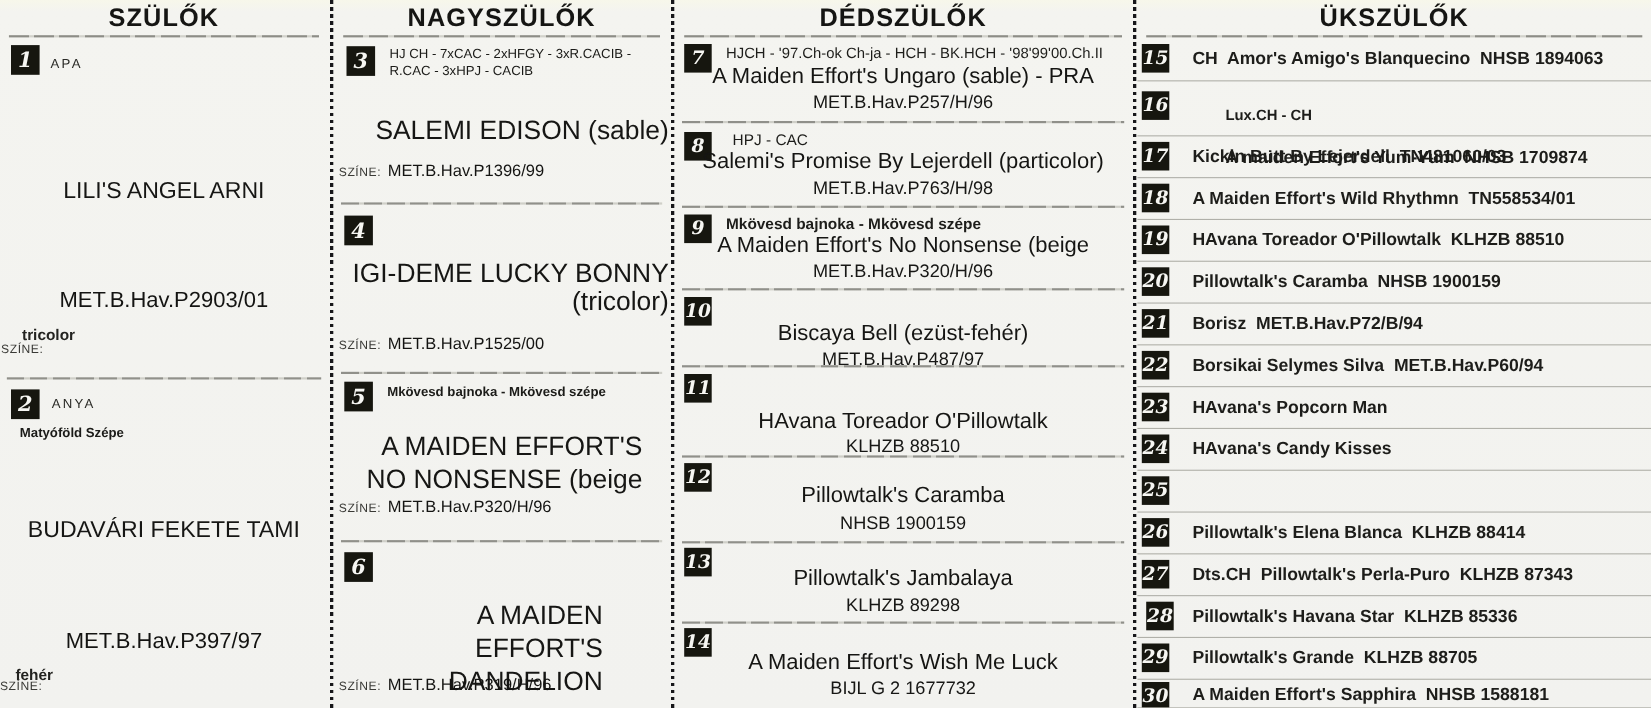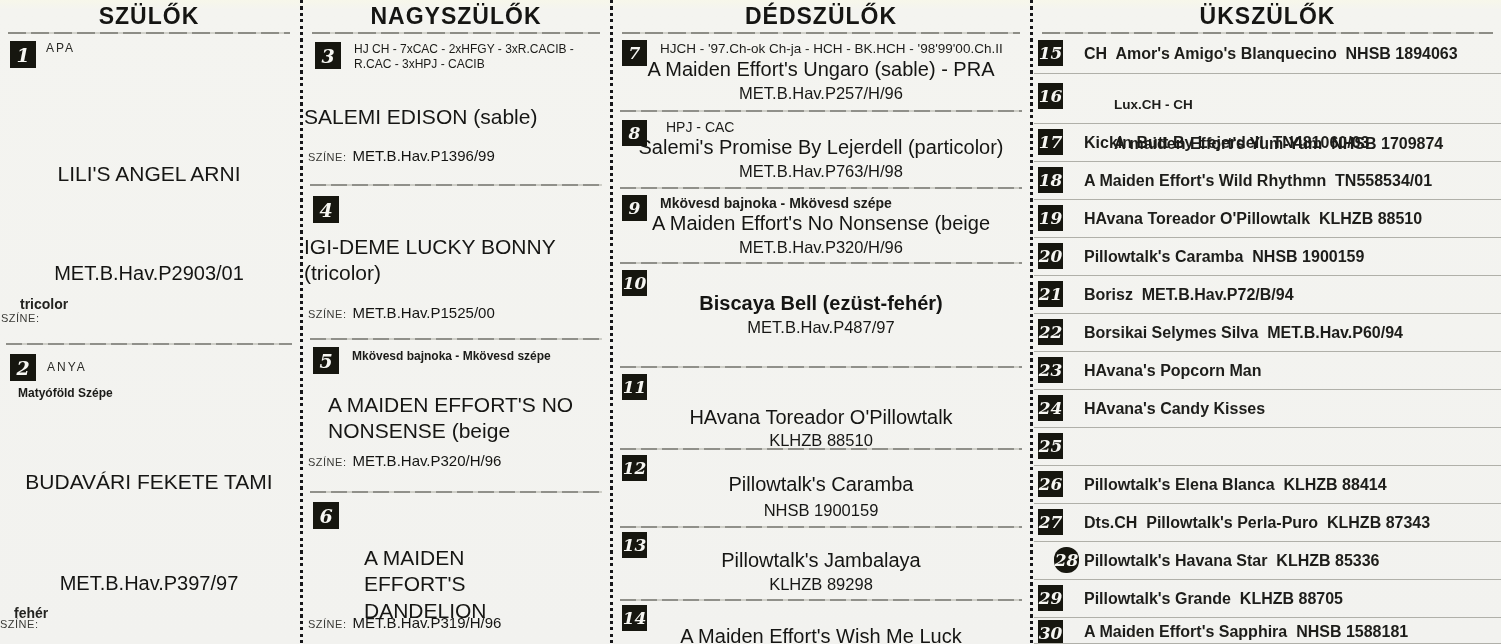--- a/index.html
+++ b/index.html
@@ -26,21 +26,21 @@
     width:26px;height:27px;background:#16160f;color:#f6f6f2;
     font-family:"DejaVu Serif",serif;font-style:italic;font-weight:700;font-size:19px;}
   .numbox.small{width:25px;height:26px;font-size:17px;}
   .rolelbl{position:absolute;font-size:12px;letter-spacing:2px;color:#2a2a26;}
   .bigname{position:absolute;left:0;right:0;text-align:center;font-size:21px;color:#161614;}
   .bigreg{position:absolute;left:0;right:0;text-align:center;font-size:20px;color:#141412;}
   .colorval{position:absolute;font-size:14px;font-weight:700;color:#232320;}
   .szine{position:absolute;font-size:11px;letter-spacing:.5px;color:#3a3a36;}
   .titles2{position:absolute;font-size:12px;line-height:1.28;color:#1b1b18;}
   .titles-bold{font-weight:700;}
-  .gname{position:absolute;left:0;right:0;text-align:left;font-size:21px;line-height:1.25;color:#161614;}
+  .gname{position:absolute;left:0;right:0;text-align:right;font-size:24px;line-height:1.25;color:#161614;}
   .regrow{position:absolute;display:flex;align-items:baseline;gap:6px;}
   .regrow .szlbl{font-size:11px;letter-spacing:.5px;color:#3a3a36;}
   .regrow .regval{font-size:15px;color:#141412;}
   .d-titles{position:absolute;font-size:13.5px;color:#1d1d1a;white-space:nowrap;}
   .d-name{position:absolute;left:0;right:0;text-align:center;font-size:20px;color:#151513;}
   .d-reg{position:absolute;left:0;right:0;text-align:center;font-size:16.5px;color:#171715;}
   .row4{position:relative;}
   .row4::after{content:"";position:absolute;left:0;right:0;bottom:0;height:1px;background:#b0b0a9;}
   .row4 .txt{position:absolute;left:50px;right:4px;top:50%;transform:translateY(-50%);
     font-size:16px;font-weight:700;color:#1d1d1a;white-space:pre-wrap;overflow:hidden;}
@@ -51,21 +51,21 @@
 </head>
 <body>
 
 <div class="sheet">
 
   <div class="col col1">
     <div class="colheader">SZÜLŐK</div>
 
     <div class="entry sep" style="height:311px;">
       <span class="numbox" style="left:10px;top:7px;">1</span>
-      <span class="rolelbl" style="left:46px;top:7px;">APA</span>
+      <span class="rolelbl" style="left:46px;top:17px;">APA</span>
       <div class="bigname" style="top:128px;">LILI'S ANGEL ARNI</div>
       <div class="bigreg" style="top:228px;">MET.B.Hav.P2903/01</div>
       <span class="colorval" style="left:20px;top:262px;">tricolor</span>
       <span class="szine" style="left:1px;top:278px;">SZÍNE:</span>
     </div>
 
     <div class="entry" style="height:299px;">
       <span class="numbox" style="left:10px;top:9px;">2</span>
       <span class="rolelbl" style="left:47px;top:15px;">ANYA</span>
       <div class="titles2 titles-bold" style="left:18px;top:41px;">Matyóföld Szépe</div>
@@ -140,23 +140,23 @@
       <div class="d-reg" style="top:50px;">MET.B.Hav.P763/H/98</div>
     </div>
 
     <div class="entry sep" style="height:75px;">
       <span class="numbox small" style="left:8px;top:6px;">9</span>
       <div class="d-titles titles-bold" style="left:46px;top:6px;font-size:14px;">Mkövesd bajnoka - Mkövesd szépe</div>
       <div class="d-name" style="top:23px;">A Maiden Effort's No Nonsense (beige</div>
       <div class="d-reg" style="top:49px;">MET.B.Hav.P320/H/96</div>
     </div>
 
-    <div class="entry sep" style="height:104px;">
+    <div class="entry sep" style="height:70px;">
       <span class="numbox small" style="left:8px;top:6px;">10</span>
-      <div class="d-name" style="top:28px;font-weight:bold;">Biscaya Bell (ezüst-fehér)</div>
+      <div class="d-name" style="top:28px;">Biscaya Bell (ezüst-fehér)</div>
       <div class="d-reg" style="top:54px;">MET.B.Hav.P487/97</div>
     </div>
 
     <div class="entry sep" style="height:82px;">
       <span class="numbox small" style="left:8px;top:6px;">11</span>
       <div class="d-name" style="top:38px;">HAvana Toreador O'Pillowtalk</div>
       <div class="d-reg" style="top:63px;">KLHZB 88510</div>
     </div>
 
     <div class="entry sep" style="height:78px;">
@@ -244,21 +244,21 @@
       <span class="numbox small" style="left:4px;top:5px;">26</span>
       <div class="txt">Pillowtalk's Elena Blanca  KLHZB 88414</div>
     </div>
 
     <div class="row4" style="height:38px;">
       <span class="numbox small" style="left:4px;top:5px;">27</span>
       <div class="txt">Dts.CH  Pillowtalk's Perla-Puro  KLHZB 87343</div>
     </div>
 
     <div class="row4" style="height:38px;">
-      <span class="numbox small" style="left:20px;top:5px;border-radius:12px;">28</span>
+      <span class="numbox small" style="left:8px;top:5px;">28</span>
       <div class="txt">Pillowtalk's Havana Star  KLHZB 85336</div>
     </div>
 
     <div class="row4" style="height:38px;">
       <span class="numbox small" style="left:4px;top:5px;">29</span>
       <div class="txt">Pillowtalk's Grande  KLHZB 88705</div>
     </div>
 
     <div class="row4" style="height:26px;">
       <span class="numbox small" style="left:4px;top:2px;">30</span>

